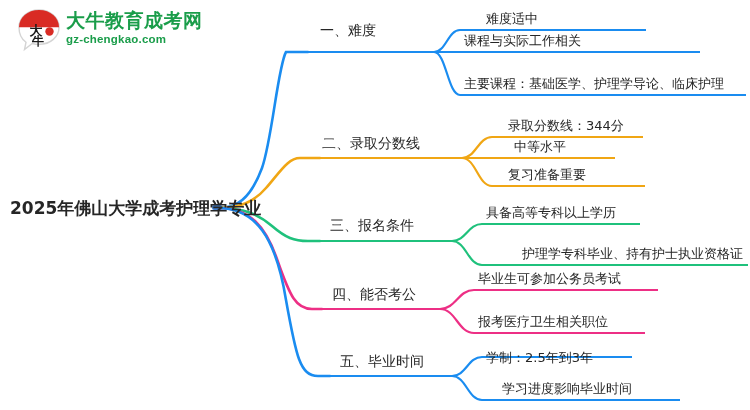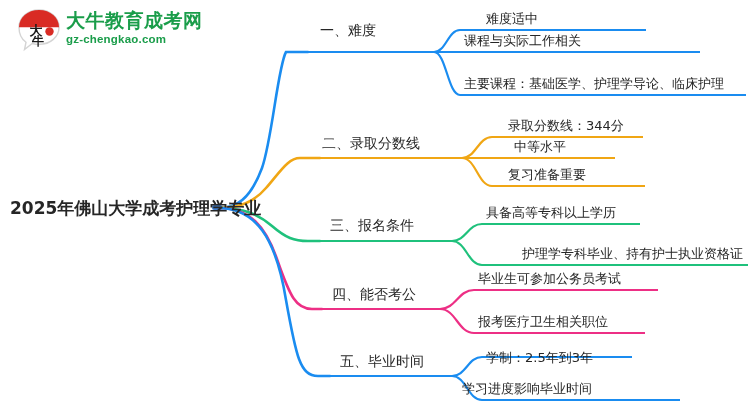--- a/index.html
+++ b/index.html
@@ -164,13 +164,13 @@
 <div class="node-text leaf-label" style="left:508px; top:140px;padding-left:6px;">中等水平</div>
 <div class="node-text leaf-label" style="left:508px; top:168px;">复习准备重要</div>
 
 <div class="node-text leaf-label" style="left:486px; top:206px;">具备高等专科以上学历</div>
 <div class="node-text leaf-label" style="left:486px; top:247px;margin-left:36px;">护理学专科毕业、持有护士执业资格证</div>
 
 <div class="node-text leaf-label" style="left:478px; top:272px;">毕业生可参加公务员考试</div>
 <div class="node-text leaf-label" style="left:478px; top:315px;">报考医疗卫生相关职位</div>
 
 <div class="node-text leaf-label" style="left:486px; top:339px;margin-top:12px;">学制：2.5年到3年</div>
-<div class="node-text leaf-label" style="left:462px; top:382px;">学习进度影响毕业时间</div>
+<div class="node-text leaf-label" style="left:502px; top:382px;">学习进度影响毕业时间</div>
 
 </body></html>

